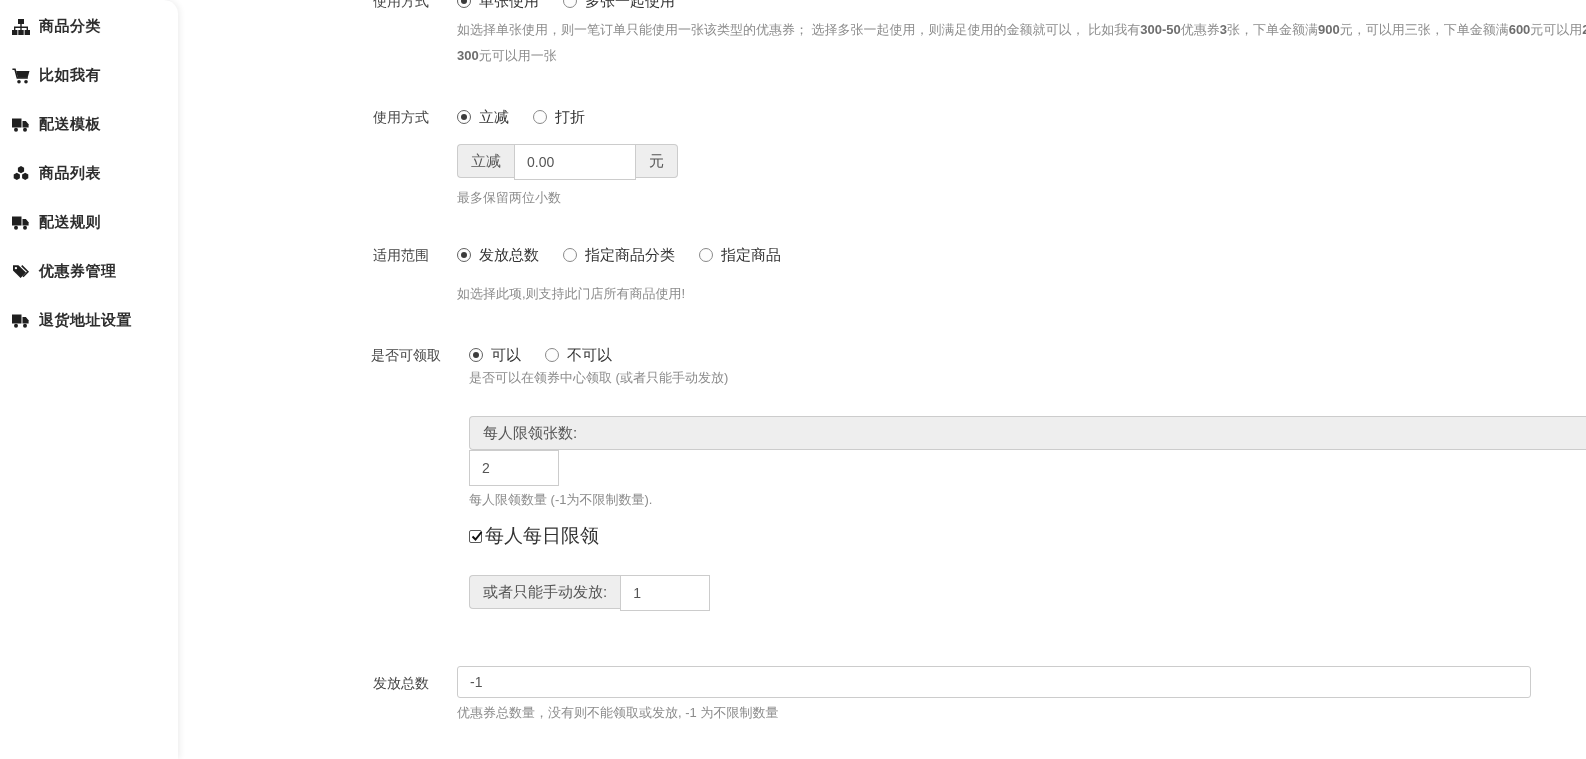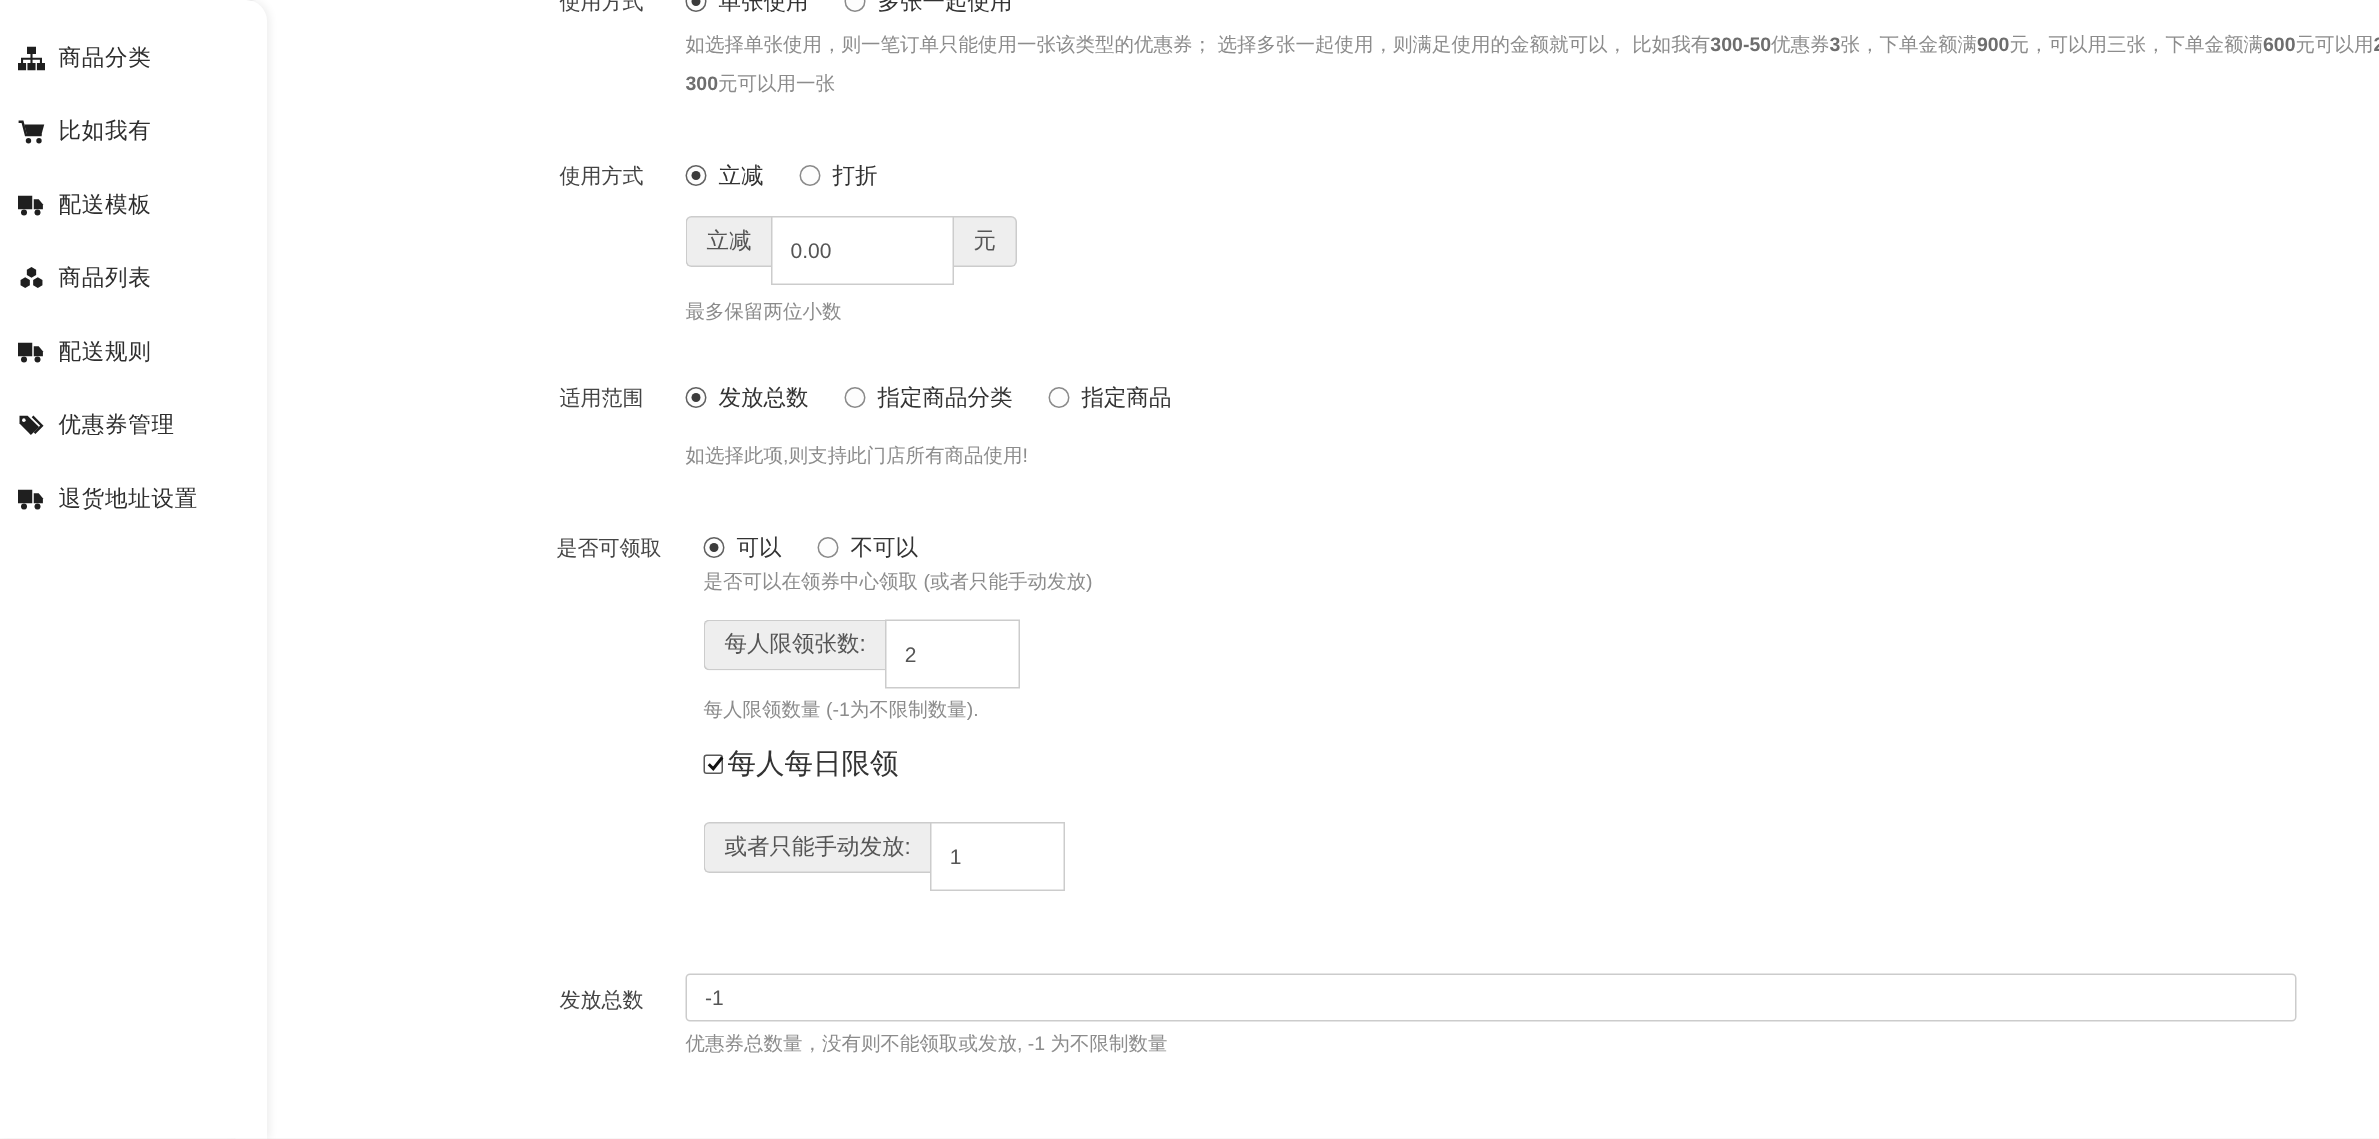--- a/index.html
+++ b/index.html
@@ -3,21 +3,21 @@
 <meta charset="utf-8">
 <style>
   * { margin:0; padding:0; box-sizing:border-box; }
   html,body { width:1586px; height:759px; overflow:hidden;
     font-family:"Liberation Sans","DejaVu Sans",sans-serif;
     background:#f1f1f2; color:#333; }
 
   
   .sidebar { position:absolute; left:0; top:0; bottom:0; width:178px;
     background:#fff; border-radius:0 14px 0 0;
-    box-shadow:2px 0 6px rgba(0,0,0,.07); padding-top:14px; z-index:2; }
+    box-shadow:2px 0 6px rgba(0,0,0,.07); padding-top:2px; z-index:2;font-weight:bold; }
   .side-item { display:flex; align-items:center; height:49px;
     padding-left:11px; cursor:pointer; }
   .side-item .ic { width:19px; height:17px; margin-right:9px; flex:0 0 19px;
     color:#1f1f1f; display:flex; align-items:center; justify-content:center; }
   .side-item .ic svg { width:18px; height:16px; fill:currentColor; }
   .side-item .lbl { font-size:15px; color:#2e2e2e; letter-spacing:.5px; }
 
   
   .main { position:absolute; left:157px; top:0; right:0; bottom:0;
     background:#fff; border-radius:14px 0 0 0;
@@ -39,21 +39,21 @@
 
   .help { font-size:13px; color:#8c8c8c; line-height:17px; }
   .help b { color:#6e6e6e; }
   .clip { white-space:nowrap; overflow:hidden; }
 
   .igroup { display:flex; }
   .addon { background:#eee; border:1px solid #ccc; color:#555; font-size:15px;
     height:34px; line-height:32px; padding:0 13px; white-space:nowrap; }
   .addon.first { border-radius:4px 0 0 4px; border-right:0; }
   .addon.last  { border-radius:0 4px 4px 0; border-left:0; }
-  .igroup input { height:46px; border:1px solid #ccc; font-size:14px; color:#555;
+  .igroup input { height:36px; border:1px solid #ccc; font-size:14px; color:#555;
     padding:0 12px; outline:none; font-family:inherit; }
 
   .cb-line { display:flex; align-items:center; height:20px; cursor:pointer; }
   .cb-box { width:13px; height:13px; border:1px solid #595959; border-radius:2px;
     background:#fff; position:relative; margin-right:3px; flex:0 0 13px; }
   .cb-box svg { position:absolute; left:0; top:-2px; width:14px; height:14px; }
   .cb-text { font-size:19px; color:#333; }
 
   .wide-input { width:1074px; height:32px; border:1px solid #ccc; border-radius:3px;
     font-size:14px; color:#555; padding:0 12px; outline:none; font-family:inherit; }
@@ -61,21 +61,21 @@
   
   .row-usage  { margin-top:-10px; }
   .row-usage .help { margin-top:9px; }
   .row-method { margin-top:42px; }
   .row-method .igroup { margin-top:16px; }
   .row-method .help { margin-top:9px; }
   .row-scope  { margin-top:38px; }
   .row-scope .help { margin-top:19px; }
   .row-claim  { margin-top:42px;padding-left:12px; }
   .row-claim .help-top { margin-top:3px; }
-  .row-claim .igroup.g1 { margin-top:17px; }
+  .row-claim .igroup.g1 { margin-top:30px;flex-direction:column; }
   .row-claim .help-g1 { margin-top:5px; }
   .row-claim .cb-line { margin-top:18px; }
   .row-claim .igroup.g2 { margin-top:29px; }
   .row-claim .help-g2 { margin-top:5px; }
   .row-total  { margin-top:55px; }
   .row-total .fg-label { padding-top:9px; }
   .row-total .help { margin-top:6px; }
 </style>
 </head>
 <body>

